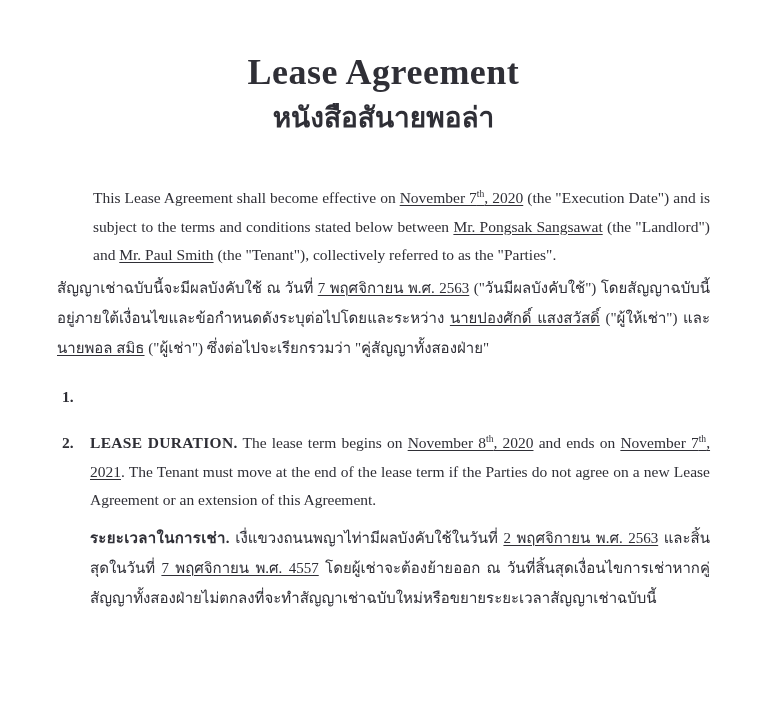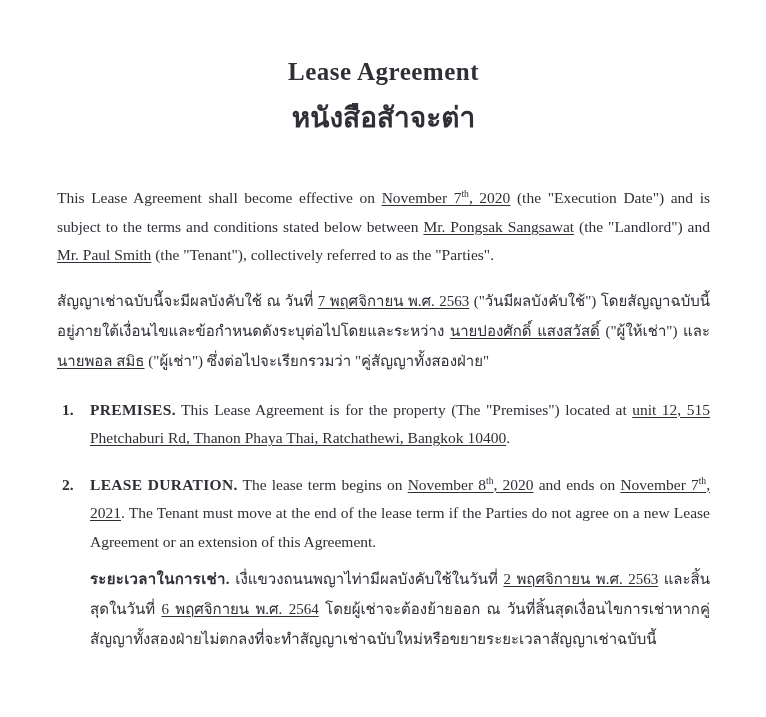--- a/index.html
+++ b/index.html
@@ -6,34 +6,34 @@
   body {
     width: 766px; height: 717px;
     background: #ffffff;
     overflow: hidden;
     font-family: "Liberation Serif", "DejaVu Serif", serif;
     color: #2f2f36;
   }
   .page { padding: 52px 56px 0 57px; }
 
   .title-en {
-    font-size: 25px; line-height: 40px; font-weight: 700;
+    font-size: 36px; line-height: 40px; font-weight: 700;
     text-align: center; letter-spacing: .5px;
   }
   .title-th {
     font-size: 28px; line-height: 44px; font-weight: 700;
     text-align: center; margin-top: 4px;
   }
 
   p { margin: 0; }
   .en { font-size: 15.5px; line-height: 28.5px; text-align: justify; }
   .th { font-size: 15px;  line-height: 30px;   text-align: justify; overflow-wrap: anywhere; }
 
-  .intro-en { margin-top: 44px; }
-  .intro-th { margin-top: 16px; }
+  .intro-en { margin-top: 44px; margin-left: 36px; }
+  .intro-th { margin-top: 3px; }
 
   .section { display: flex; align-items: flex-start; }
   .sec1 { margin-top: 20px; }
   .sec2 { margin-top: 18px; }
   .sec-num {
     flex: 0 0 33px; padding-left: 5px; box-sizing: border-box;
     font-weight: 700; font-size: 15.5px; line-height: 28.5px;
   }
   .sec-body { flex: 1; min-width: 0; }
   .sec-body .th { margin-top: 8px; }
@@ -41,34 +41,33 @@
   .hd { font-weight: 700; letter-spacing: .3px; }
   .u  { text-decoration: underline; text-underline-offset: 2px; text-decoration-thickness: 1px; }
   sup.ord { font-size: 62%; line-height: 0; vertical-align: super; }
 </style>
 </head>
 <body>
 
 <div class="page">
 
   <div class="title-en">Lease Agreement</div>
-  <div class="title-th">หนังสือสัาจะต่า</div>
+  <div class="title-th">หนังสือสันายพอล่า</div>
 
   <p class="en intro-en"><span>This Lease Agreement shall become effective on </span><span class="u"><span>November 7</span><sup class="ord">th</sup><span>, 2020</span></span><span> (the "Execution Date") and is subject to the terms and conditions stated below between </span><span class="u">Mr. Pongsak Sangsawat</span><span> (the "Landlord") and </span><span class="u">Mr. Paul Smith</span><span> (the "Tenant"), collectively referred to as the "Parties".</span></p>
 
   <p class="th intro-th"><span>สัญญาเช่าฉบับนี้จะมีผลบังคับใช้ ณ วันที่ </span><span class="u">7 พฤศจิกายน พ.ศ. 2563</span><span> ("วันมีผลบังคับใช้") โดยสัญญาฉบับนี้อยู่ภายใต้เงื่อนไขและข้อกำหนดดังระบุต่อไปโดยและระหว่าง </span><span class="u">นายปองศักดิ์ แสงสวัสดิ์</span><span> ("ผู้ให้เช่า") และ </span><span class="u">นายพอล สมิธ</span><span> ("ผู้เช่า") ซึ่งต่อไปจะเรียกรวมว่า "คู่สัญญาทั้งสองฝ่าย"</span></p>
 
   <div class="section sec1">
     <div class="sec-num">1.</div>
     <div class="sec-body">
-      <p class="en"><span class="hd">PREMISES.</span><span> This Lease Agreement is for the property (The "Premises") located at </span><span class="u">unit 12, 515 Phetchaburi Rd, Thanon Phaya Thai, Ratchathewi, Bangkok 10400</span><span>.</span></p>
     </div>
   </div>
 
   <div class="section sec2">
     <div class="sec-num">2.</div>
     <div class="sec-body">
       <p class="en"><span class="hd">LEASE DURATION.</span><span> The lease term begins on </span><span class="u"><span>November 8</span><sup class="ord">th</sup><span>, 2020</span></span><span> and ends on </span><span class="u"><span>November 7</span><sup class="ord">th</sup><span>, 2021</span></span><span>. The Tenant must move at the end of the lease term if the Parties do not agree on a new Lease Agreement or an extension of this Agreement.</span></p>
-      <p class="th"><span class="hd">ระยะเวลาในการเช่า.</span><span> เงื่แขวงถนนพญาไท่ามีผลบังคับใช้ในวันที่ </span><span class="u">2 พฤศจิกายน พ.ศ. 2563</span><span> และสิ้นสุดในวันที่ </span><span class="u">6 พฤศจิกายน พ.ศ. 2564</span><span> โดยผู้เช่าจะต้องย้ายออก ณ วันที่สิ้นสุดเงื่อนไขการเช่าหากคู่สัญญาทั้งสองฝ่ายไม่ตกลงที่จะทำสัญญาเช่าฉบับใหม่หรือขยายระยะเวลาสัญญาเช่าฉบับนี้</span></p>
+      <p class="th"><span class="hd">ระยะเวลาในการเช่า.</span><span> เงื่แขวงถนนพญาไท่ามีผลบังคับใช้ในวันที่ </span><span class="u">2 พฤศจิกายน พ.ศ. 2563</span><span> และสิ้นสุดในวันที่ </span><span class="u">7 พฤศจิกายน พ.ศ. 4557</span><span> โดยผู้เช่าจะต้องย้ายออก ณ วันที่สิ้นสุดเงื่อนไขการเช่าหากคู่สัญญาทั้งสองฝ่ายไม่ตกลงที่จะทำสัญญาเช่าฉบับใหม่หรือขยายระยะเวลาสัญญาเช่าฉบับนี้</span></p>
     </div>
   </div>
 
 </div>
 
 </body></html>

